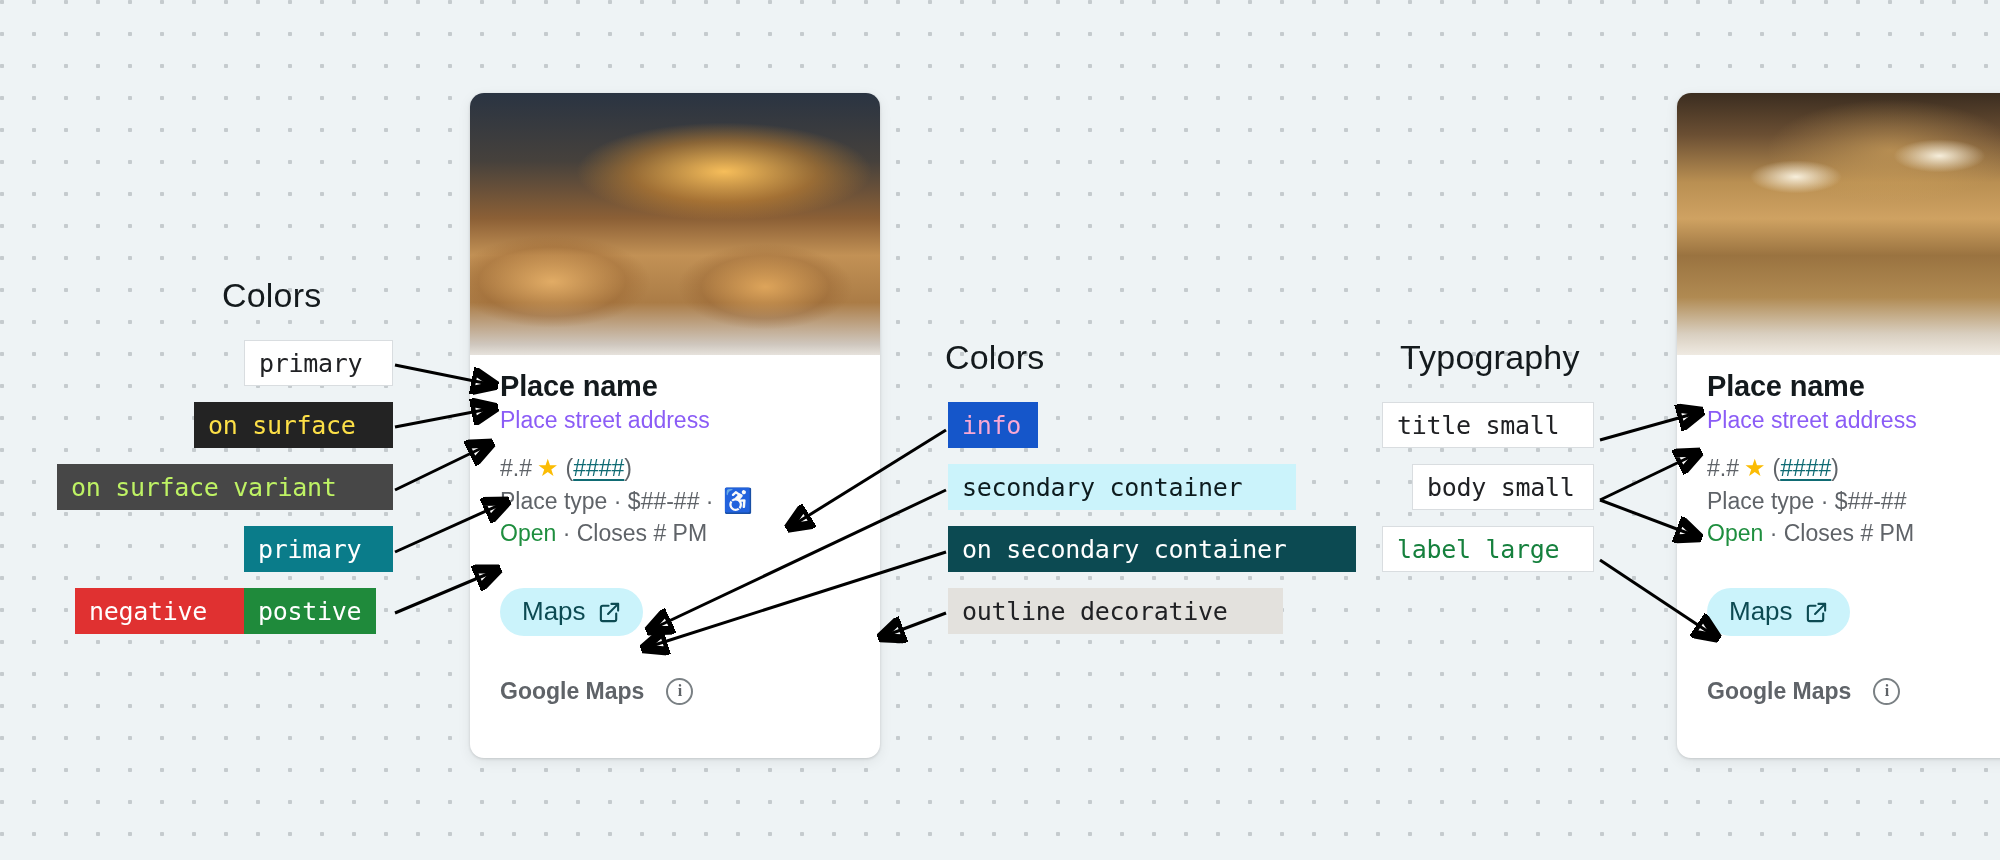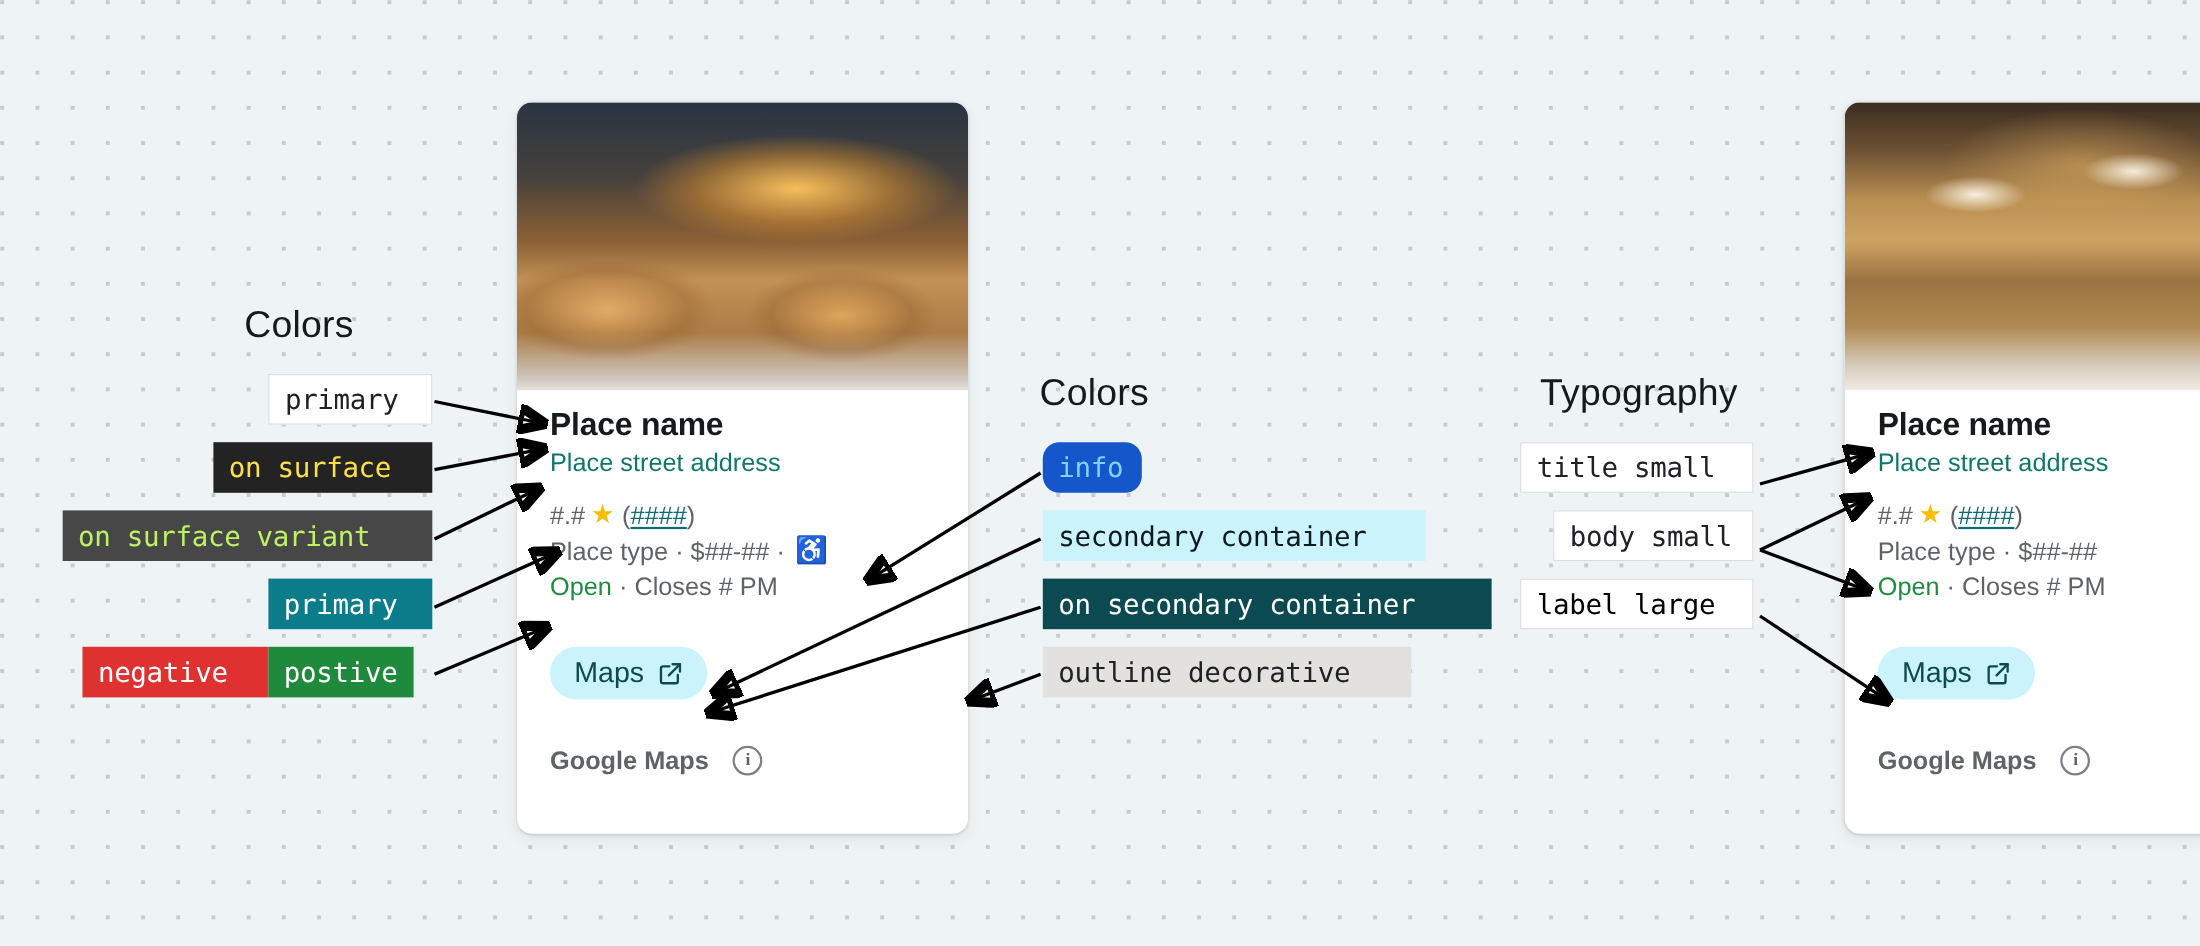--- a/index.html
+++ b/index.html
@@ -55,21 +55,21 @@
     overflow:hidden;
     box-shadow:0 1px 3px rgba(0,0,0,.14), 0 4px 14px rgba(0,0,0,.07);
   }
   .card-photo{height:262px;width:100%;position:relative;overflow:hidden;}
   .card-body{padding:14px 30px 0 30px;}
   .place-name{
     font-size:29px;font-weight:bold;color:#141a1d;line-height:1.18;
     letter-spacing:-.2px;white-space:nowrap;
   }
   .place-address{
-    font-size:23px;color:#0f766e;line-height:1.35;margin-top:2px;white-space:nowrap;
+    font-size:23px;color:#8b5cf6;line-height:1.35;margin-top:2px;white-space:nowrap;
   }
   .rating-row{
     margin-top:16px;font-size:23px;color:#5f6368;line-height:1.35;white-space:nowrap;
     display:flex;align-items:center;gap:0px;
   }
   .star{color:#fbbc04;font-size:24px;margin:0 7px 0 5px;display:inline-block;}
   .review-link{color:#0f6b73;text-decoration:underline;text-underline-offset:3px;}
   .type-row{
     font-size:23px;color:#5f6368;line-height:1.42;white-space:nowrap;
     display:flex;align-items:center;
@@ -150,21 +150,21 @@
   </div>
 
   <div class="chip" style="left:75px;top:588px;width:169px;background:#e03131;color:#ffffff;">
     <span>negative</span>
   </div>
 
   <div class="chip" style="left:244px;top:588px;width:132px;background:#1f8a3b;color:#ffffff;">
     <span>postive</span>
   </div>
 
-  <div class="chip" style="left:948px;top:402px;width:90px;background:#1556ca;color:#7dd3fc;border-radius:15px;">
+  <div class="chip" style="left:948px;top:402px;width:90px;background:#1556ca;color:#f9a8d4;">
     <span>info</span>
   </div>
 
   <div class="chip" style="left:948px;top:464px;width:348px;background:#cbf3fb;color:#0d1b1e;">
     <span>secondary container</span>
   </div>
 
   <div class="chip" style="left:948px;top:526px;width:408px;background:#0c4a52;color:#ffffff;">
     <span>on secondary container</span>
   </div>
@@ -174,21 +174,21 @@
   </div>
 
   <div class="chip outlined" style="left:1382px;top:402px;width:212px;background:#ffffff;color:#202124;">
     <span>title small</span>
   </div>
 
   <div class="chip outlined" style="left:1412px;top:464px;width:182px;background:#ffffff;color:#202124;">
     <span>body small</span>
   </div>
 
-  <div class="chip outlined" style="left:1382px;top:526px;width:212px;background:#ffffff;color:#000000;">
+  <div class="chip outlined" style="left:1382px;top:526px;width:212px;background:#ffffff;color:#15803d;">
     <span>label large</span>
   </div>
 
   <div class="card" style="left:470px;top:93px;width:410px;height:665px;">
     <div class="card-photo">
       <div class="photo-bakery"></div>
     </div>
     <div class="card-body">
       <div class="place-name">Place name</div>
       <div class="place-address">Place street address</div>

